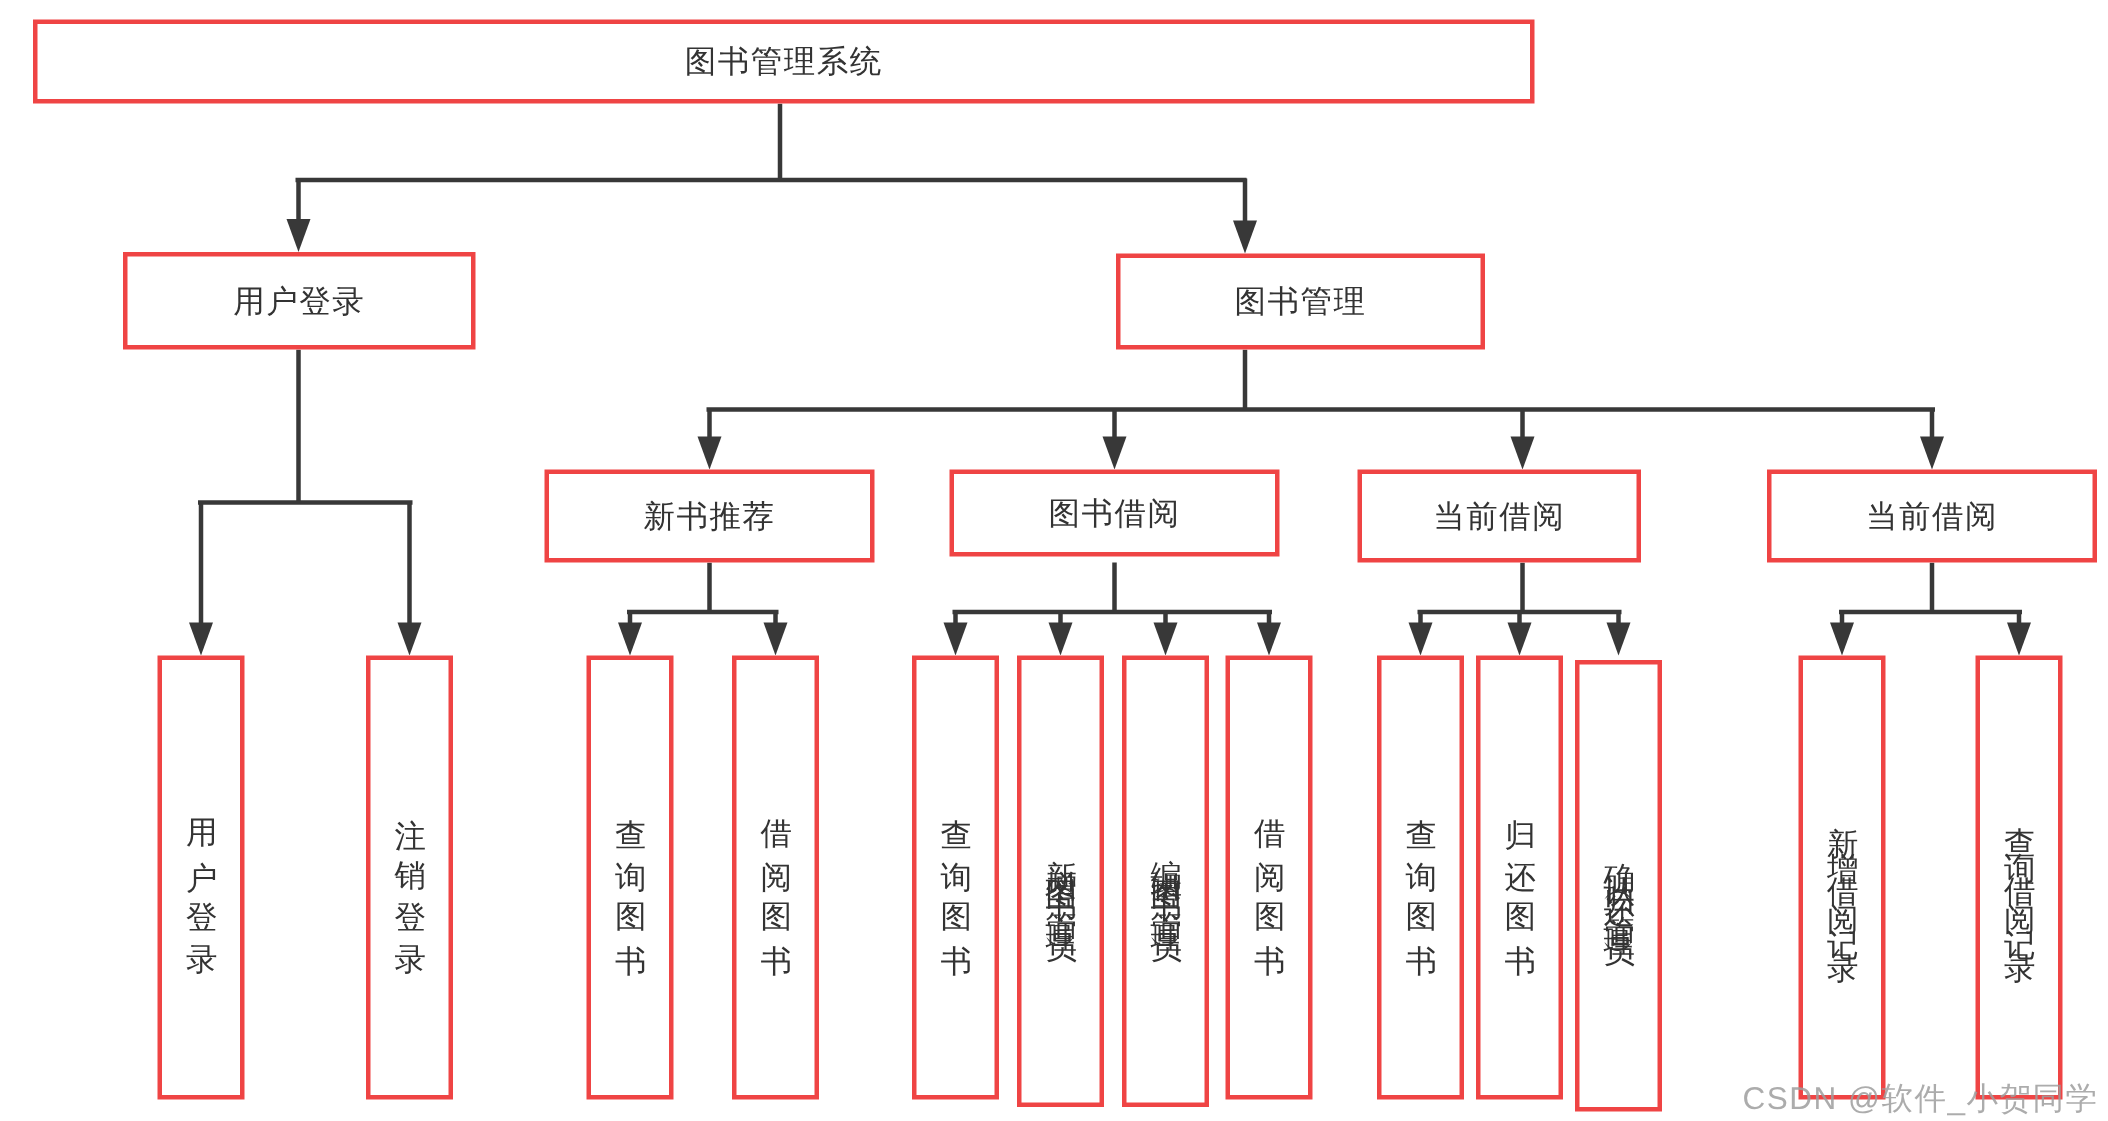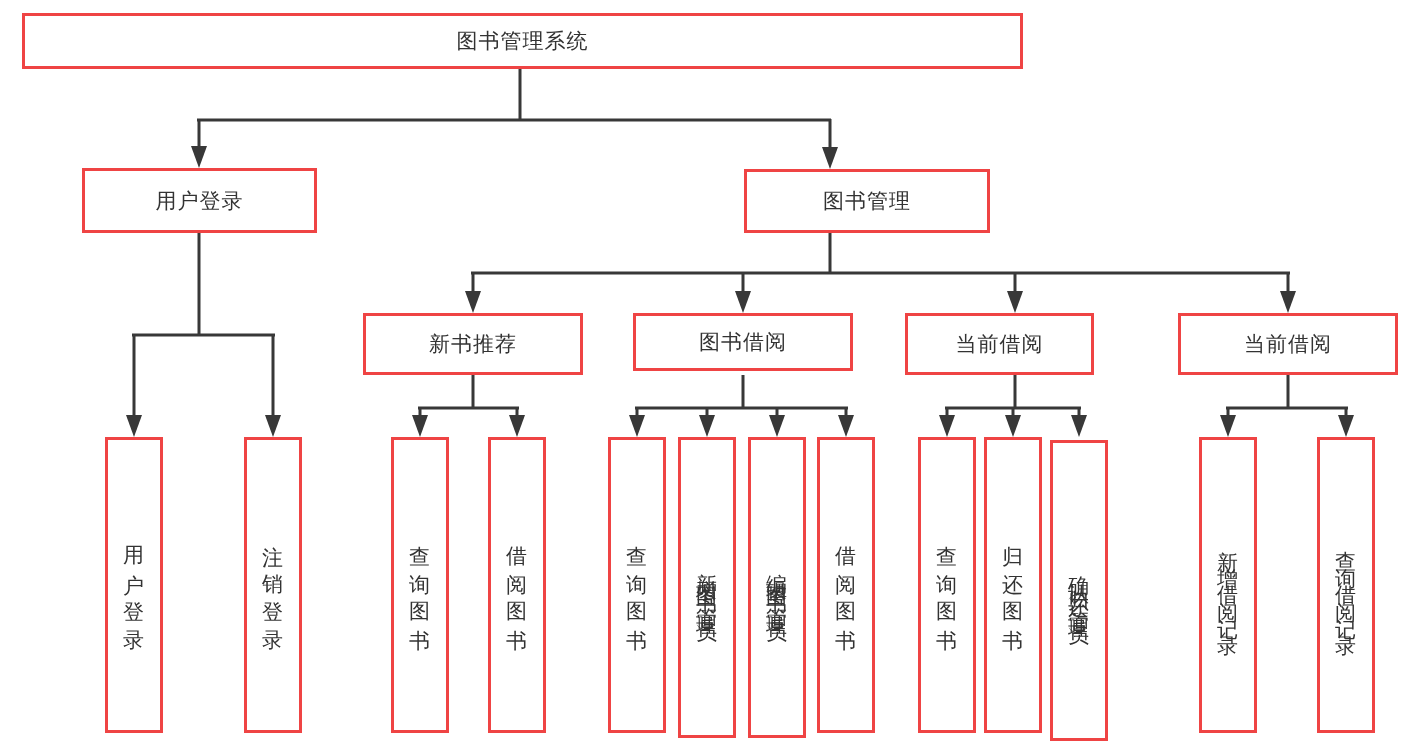--- a/index.html
+++ b/index.html
@@ -167,13 +167,14 @@
     <span class="vtext" style="letter-spacing: 7px;">确认归还（管理员）</span>
   </div>
 
   <div class="node vbox" style="left:1199px; top:437px;">
     <span class="vtext" style="letter-spacing: 17px;">新增借阅记录</span>
   </div>
   <div class="node vbox" style="left:1317px; top:437px;">
     <span class="vtext" style="letter-spacing: 17px;">查询借阅记录</span>
   </div>
 
+  <div class="watermark">CSDN @软件_小贺同学</div>
 </div>
 
 </body></html>

